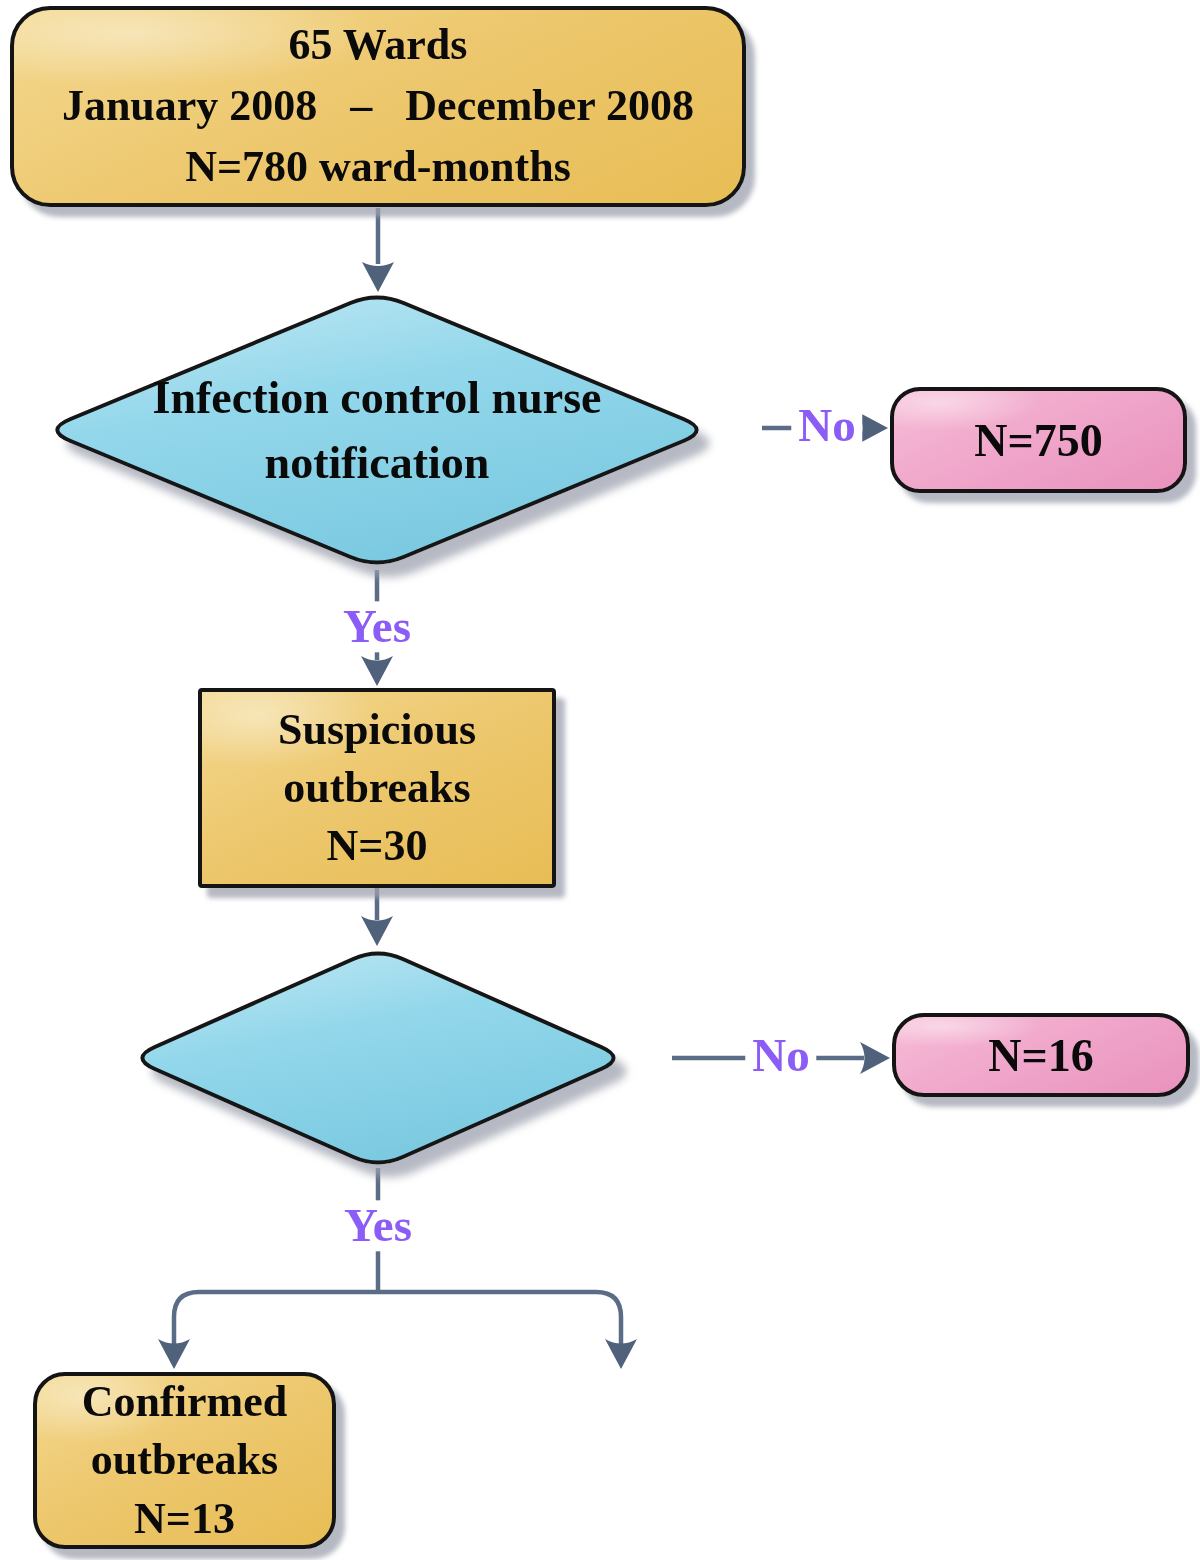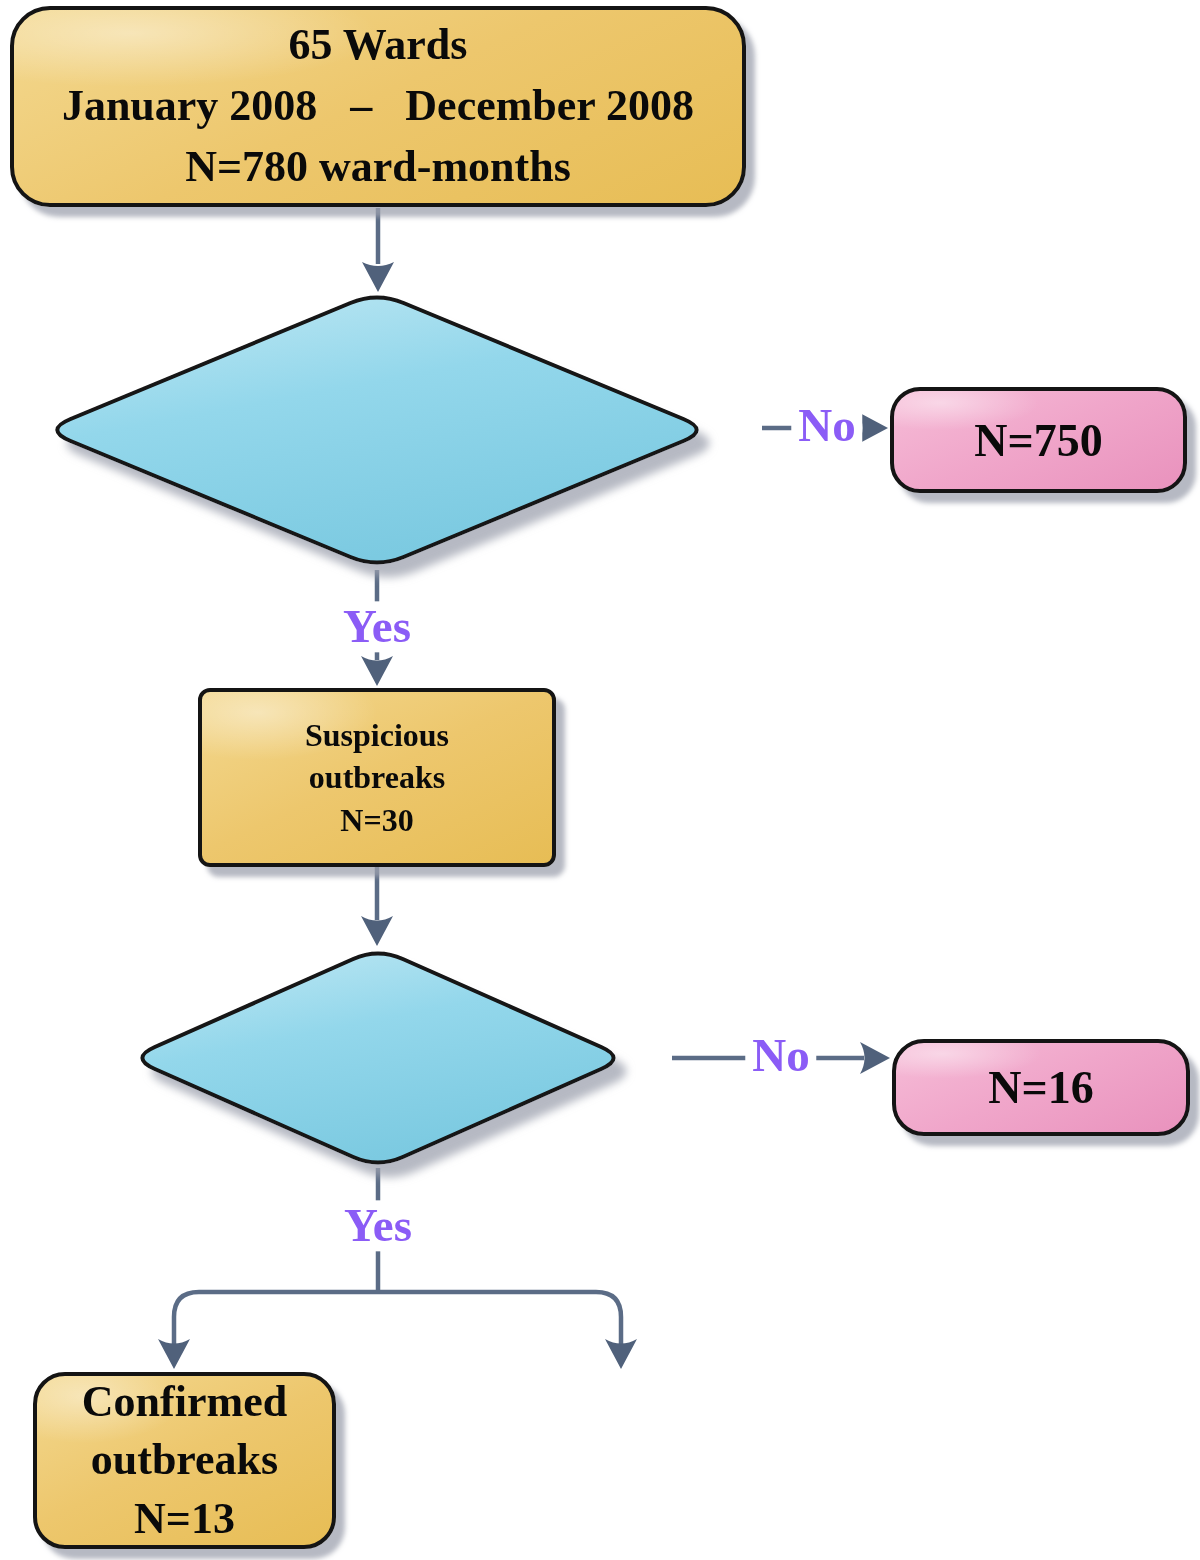--- a/index.html
+++ b/index.html
@@ -55,31 +55,30 @@
     line-height: 1.38;
   }
   #node-excluded-icn {
     left: 890px; top: 387px;
     width: 297px; height: 106px;
     border-radius: 30px;
     font-size: 46px;
   }
   #node-suspicious {
     left: 198px; top: 688px;
-    width: 358px; height: 179px;
-    border-radius: 12px;
-    font-size: 32px;
+    width: 358px; height: 200px;
+    border-radius: 4px;
+    font-size: 44px;
     line-height: 1.32;
   }
   #node-excluded-pfge {
     left: 892px; top: 1013px;
-    width: 298px; height: 97px;
+    width: 298px; height: 84px;
     border-radius: 32px;
     font-size: 46px;
-    margin-top: 26px;
   }
   #node-confirmed {
     left: 33px; top: 1372px;
     width: 303px; height: 177px;
     border-radius: 32px;
     font-size: 44px;
     line-height: 1.32;
   }
   #node-not-outbreak {
     left: 475px; top: 1372px;
@@ -173,20 +172,22 @@
 outbreaks
 N=30</div>
 
   <div class="node pink" id="node-excluded-pfge">N=16</div>
 
   <div class="node yellow" id="node-confirmed">Confirmed
 outbreaks
 N=13</div>
 
 
+  <div class="diamond-text" id="text-decision-icn">Infection control nurse
+notification</div>
 
 
   <div class="edge-label" id="label-no-1">No</div>
 
   <div class="edge-label" id="label-yes-1">Yes</div>
 
   <div class="edge-label" id="label-no-2">No</div>
 
   <div class="edge-label" id="label-yes-2">Yes</div>
 

